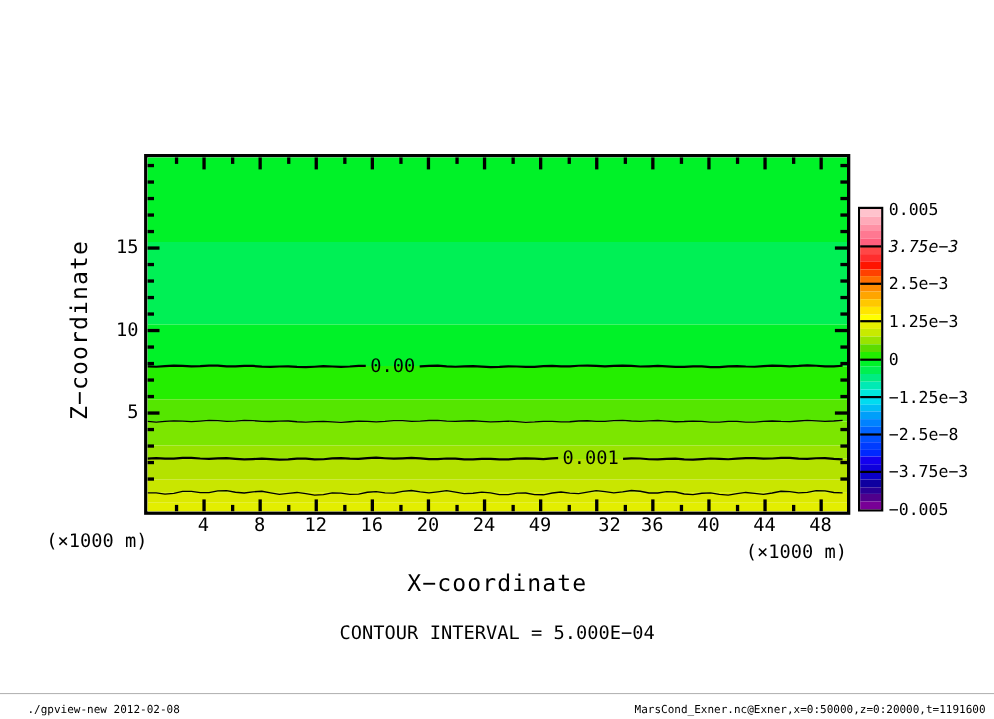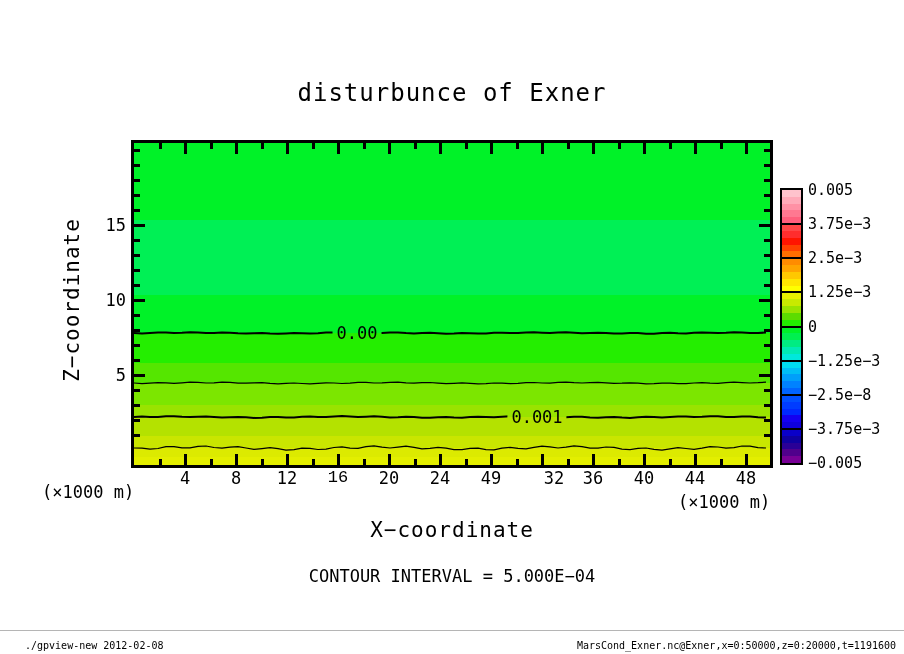--- a/index.html
+++ b/index.html
@@ -31,21 +31,20 @@
   .cbar-label{position:absolute;left:808px;font-size:15px;line-height:18px;white-space:nowrap;}
   .footer-sep{left:0;top:630px;width:904px;height:1px;background:#b5b5b5;}
   .footer-left{left:25px;top:640px;font-size:10px;}
   .footer-right{right:8px;top:640px;font-size:10px;}
 </style>
 </head>
 <body>
 
 <div class="screen">
 
-  <div class="abs title">disturbunce of Exner</div>
 
   <div class="abs ylab-wrap">
     <span class="ylab-text">Z−coordinate</span>
   </div>
   <div class="abs unit-left">(×1000 m)</div>
 
   <div class="abs plot-frame">
     <div class="plot-inner" id="plot-inner">
         <div class="band" style="top: 0px; height: 77px; background: rgb(0, 242, 40);"></div>
         <div class="band" style="top: 77px; height: 75px; background: rgb(0, 240, 85);"></div>
@@ -165,21 +164,21 @@
 
   <div id="ytick-labels">
       <div class="ytick-label" style="left: 86px; top: 366px;">5</div>
       <div class="ytick-label" style="left: 86px; top: 291px;">10</div>
       <div class="ytick-label" style="left: 86px; top: 216px;">15</div>
     </div>
   <div id="xtick-labels">
       <div class="xtick-label" style="left: 163px; top: 469px;">4</div>
       <div class="xtick-label" style="left: 214px; top: 469px;">8</div>
       <div class="xtick-label" style="left: 265px; top: 469px;">12</div>
-      <div class="xtick-label" style="left: 316px; top: 469px; font-family: Liberation Mono, monospace;">16</div>
+      <div class="xtick-label" style="left: 316px; top: 469px;">16</div>
       <div class="xtick-label" style="left: 367px; top: 469px;">20</div>
       <div class="xtick-label" style="left: 418px; top: 469px;">24</div>
       <div class="xtick-label" style="left: 469px; top: 469px;">49</div>
       <div class="xtick-label" style="left: 532px; top: 469px;">32</div>
       <div class="xtick-label" style="left: 571px; top: 469px;">36</div>
       <div class="xtick-label" style="left: 622px; top: 469px;">40</div>
       <div class="xtick-label" style="left: 673px; top: 469px;">44</div>
       <div class="xtick-label" style="left: 724px; top: 469px;">48</div>
     </div>
 
@@ -233,21 +232,21 @@
         <div class="cbar-sep" style="top: 67px;"></div>
         <div class="cbar-sep" style="top: 101px;"></div>
         <div class="cbar-sep" style="top: 136px;"></div>
         <div class="cbar-sep" style="top: 170px;"></div>
         <div class="cbar-sep" style="top: 204px;"></div>
         <div class="cbar-sep" style="top: 238px;"></div>
       </div>
   </div>
   <div id="cbar-labels">
       <div class="cbar-label" style="top: 181px;">0.005</div>
-      <div class="cbar-label" style="top: 215.125px;">3.75e−3</div>
+      <div class="cbar-label" style="top: 215.125px; font-style: italic;">3.75e−3</div>
       <div class="cbar-label" style="top: 249.25px;">2.5e−3</div>
       <div class="cbar-label" style="top: 283.375px;">1.25e−3</div>
       <div class="cbar-label" style="top: 317.5px;">0</div>
       <div class="cbar-label" style="top: 351.625px;">−1.25e−3</div>
       <div class="cbar-label" style="top: 385.75px;">−2.5e−8</div>
       <div class="cbar-label" style="top: 419.875px;">−3.75e−3</div>
       <div class="cbar-label" style="top: 454px;">−0.005</div>
     </div>
 
   <div class="abs footer-sep"></div>

